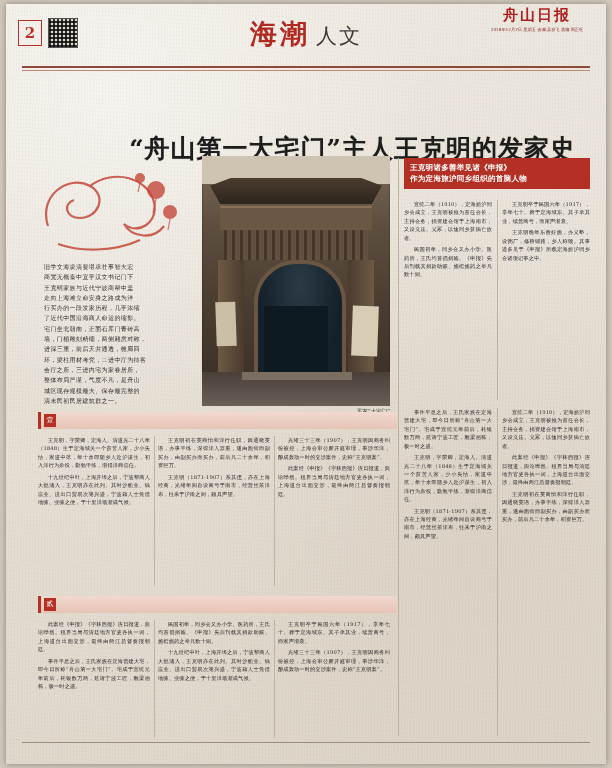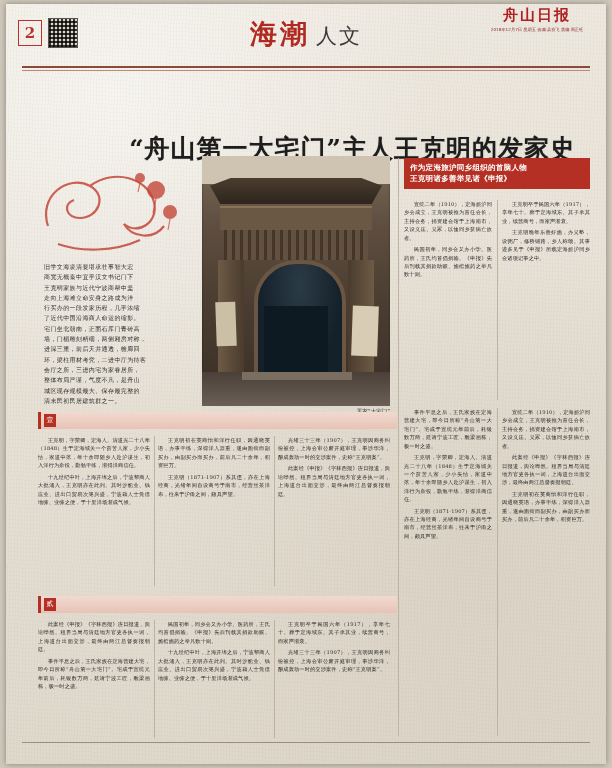--- a/index.html
+++ b/index.html
@@ -229,22 +229,22 @@
     <div>进深三重，前后天井通透，檐廊回</div>
     <div>环，梁柱用材考究，二进中厅为待客</div>
     <div>会厅之所，三进内宅为家眷居所，</div>
     <div>整体布局严谨，气度不凡，是舟山</div>
     <div>城区现存规模最大、保存最完整的</div>
     <div>清末民初民居建筑群之一。</div>
   </div>
 
   <div class="sidebox">
     <div class="hd">
+      <div>王克明诸多善举见诸《申报》</div>
       <div>作为定海旅沪同乡组织的首脑人物</div>
-      <div>王克明诸多善举见诸《申报》</div>
     </div>
   </div>
 
   <div class="col" style="left:398px;top:196px;width:88px;height:200px;">
     <p>宣统二年（1910），定海旅沪同乡会成立，王克明被推为首任会长，主持会务，捐资建会馆于上海南市，又设义庄、义冢，以恤同乡贫病亡故者。</p>
     <p>民国初年，同乡会又办小学、医药所，王氏均首倡捐输。《申报》先后刊载其捐款助赈、施棺施药之举凡数十则。</p>
   </div>
   <div class="col" style="left:496px;top:196px;width:88px;height:200px;">
     <p>王克明卒于民国六年（1917），享年七十。葬于定海城东。其子承其业，续营商号，而家声渐衰。</p>
     <p>王克明晚年乐善好施，办义塾，设粥厂，修桥铺路，乡人称颂。其事迹多见于《申报》所载定海旅沪同乡会诸项记事之中。</p>

